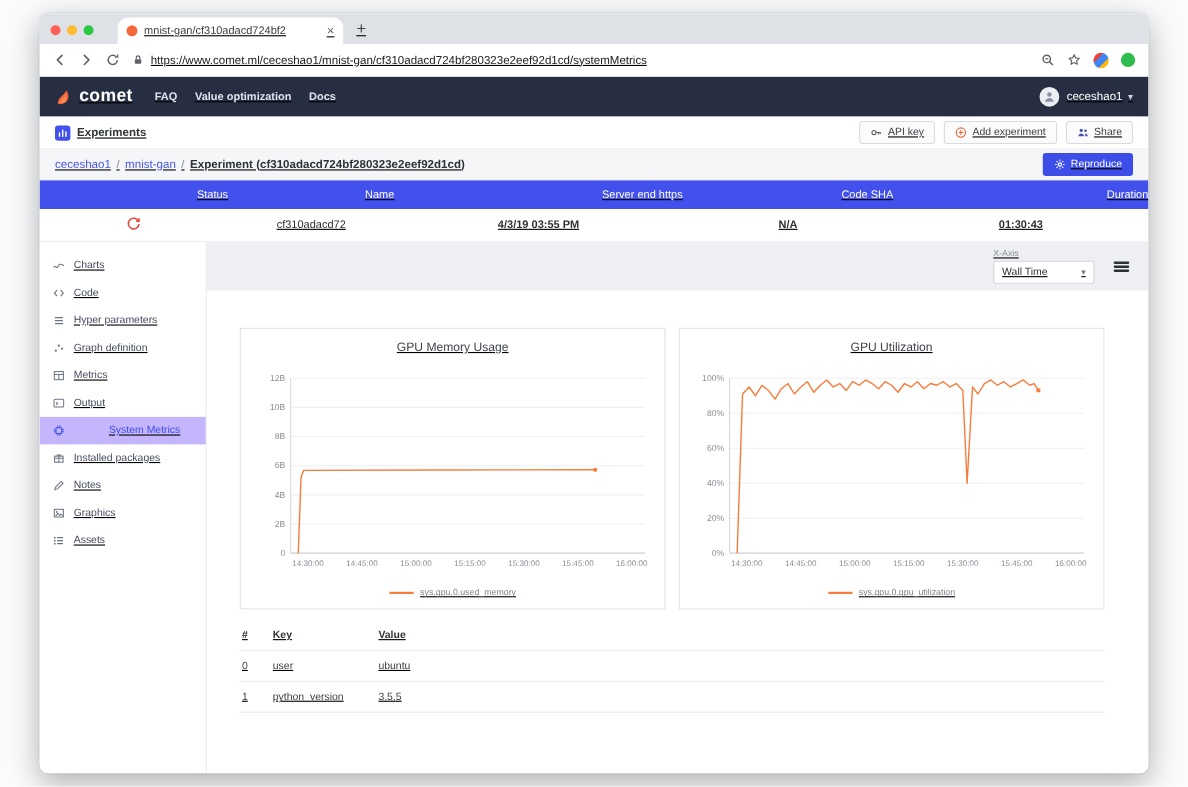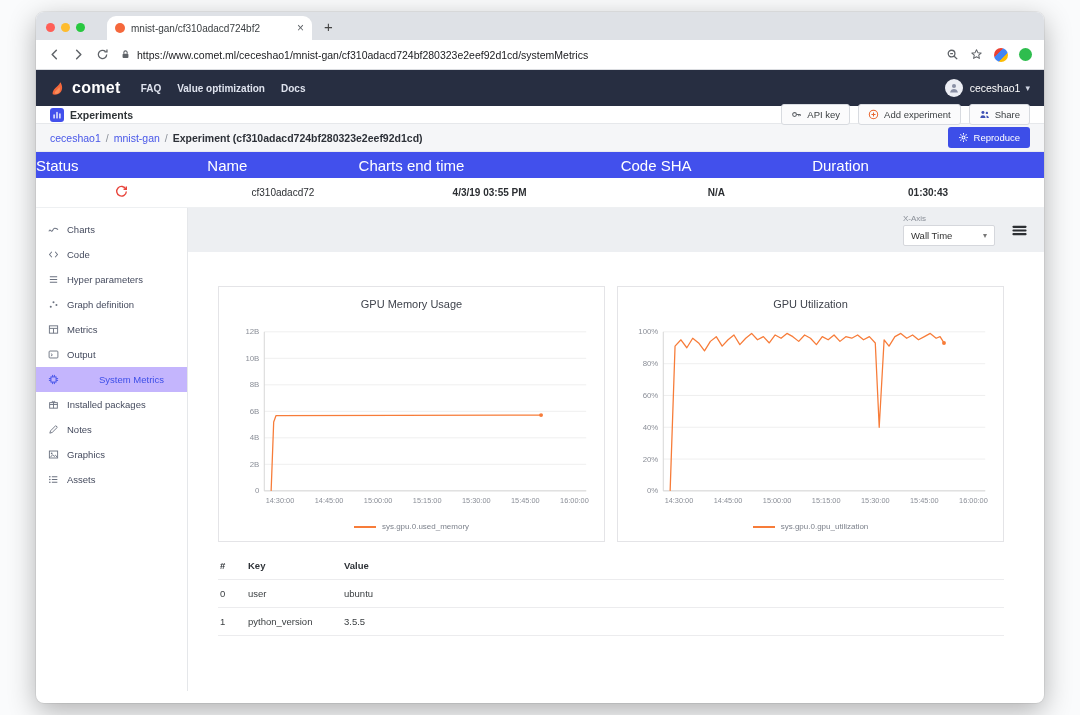--- a/index.html
+++ b/index.html
@@ -1,21 +1,21 @@
 <!DOCTYPE html>
 <html><head>
 <meta charset="utf-8">
 <style>
   * { margin:0; padding:0; box-sizing:border-box; }
   html,body { width:1080px; height:715px; overflow:hidden; background:#fafbfc;
               font-family:"Liberation Sans", sans-serif; }
   .stage { position:relative; width:1080px; height:715px; }
   .window { position:absolute; left:36px; top:12px; width:1008px; height:691px;
             background:#fff; border-radius:8px; overflow:hidden;
-            box-shadow:0 8px 28px rgba(0,0,0,.30), 0 0 0 1px rgba(0,0,0,.06); }
+            box-shadow:0 8px 28px rgba(0,0,0,.30), 0 0 0 1px rgba(0,0,0,.06);text-decoration:underline; }
   .spacer { flex:1; }
 
   
   .tabstrip { height:28px; background:#dee1e6; display:flex; align-items:flex-end; padding-left:10px; }
   .traffic { display:flex; gap:6px; align-items:center; margin:0 22px 8px 0; }
   .tl { width:9px; height:9px; border-radius:50%; display:inline-block; }
   .tl.r{background:#ff5f57}.tl.y{background:#febc2e}.tl.g{background:#28c840}
   .tab { width:205px; height:24px; background:#fff; border-radius:9px 9px 0 0;
          display:flex; align-items:center; gap:6px; padding:0 8px; font-size:10px; color:#3c4043; }
   .favicon { width:10px; height:10px; border-radius:50%; background:#f5683c; flex:none; }
@@ -40,21 +40,21 @@
   .brand { color:#fff; font-weight:bold; font-size:16px; margin:0 4px 0 5px; letter-spacing:.3px; }
   .topnav { display:flex; gap:16px; margin-left:16px; }
   .nav-link { color:#dfe3ee; font-size:10px; font-weight:600; }
   .user-avatar { width:18px; height:18px; border-radius:50%; background:#eceef4; color:#8a90a5;
                  display:flex; align-items:center; justify-content:center; margin-right:7px; }
   .user-avatar svg { width:12px; height:12px; }
   .username { color:#fff; font-size:10.5px; margin-right:5px; }
   .caret { color:#cfd4e2; font-size:9px; }
 
   
-  .expbar { height:18px; background:#fff; display:flex; align-items:center; padding:0 14px;
+  .expbar { height:30px; background:#fff; display:flex; align-items:center; padding:0 14px;
             border-bottom:1px solid #e6e8eb; }
   .exp-tab { display:flex; align-items:center; gap:6px; }
   .exp-ic { width:14px; height:14px; border-radius:3px; background:#4250ec; color:#fff;
             display:flex; align-items:center; justify-content:center; }
   .exp-ic svg { width:10px; height:10px; }
   .exp-label { font-size:10.5px; color:#2f3437; font-weight:600; }
   .bar-actions { display:flex; gap:8px; }
   .bar-btn { display:flex; align-items:center; gap:5px; height:21px; padding:0 9px;
              border:1px solid #d8dbe0; border-radius:3px; background:#fbfbfc;
              font-size:9.5px; color:#3c4043; }
@@ -67,21 +67,21 @@
   .crumb-sep { color:#8a8f98; }
   .crumb-current { color:#2d3138; font-weight:bold; }
   .reproduce { display:flex; align-items:center; gap:5px; height:21px; padding:0 10px;
                background:#3d4ee8; color:#fff; border:none; border-radius:3px; font-size:9.5px;
                font-family:inherit; }
   .reproduce .btn-ic { display:flex; } .reproduce .btn-ic svg { width:11px; height:11px; }
 
   
   .exp-head { height:26px; background:#4250ec; display:grid;
               grid-template-columns:17% 15% 26% 19% 23%; align-items:center; }
-  .exp-head .th { color:#fff; font-size:15px; text-align:left; }
+  .exp-head .th { color:#fff; font-size:10px; text-align:right; }
   .exp-row { height:30px; background:#fff; display:grid;
              grid-template-columns:17% 15% 26% 19% 23%; align-items:center;
              border-bottom:1px solid #eef0f2; }
   .exp-row .td { font-size:10px; color:#2c2f33; text-align:center; }
   .exp-row .bold { font-weight:bold; }
   .spin { color:#e8453c; display:inline-flex; } .spin svg { width:13px; height:13px; }
 
   
   .content { display:flex; height:483px; background:#fff; }
   .sidebar { width:152px; flex:none; background:#fff; border-right:1px solid #e5e7ea; padding-top:9px; }
@@ -259,21 +259,21 @@
               <path d="M6 1.2v1.6M6 9.2v1.6M1.2 6h1.6M9.2 6h1.6M2.6 2.6l1.2 1.2M8.2 8.2l1.2 1.2M9.4 2.6 8.2 3.8M3.8 8.2 2.6 9.4" stroke="currentColor" stroke-width="1.1" fill="none"></path>
             </svg>
           </span>
         <span>Reproduce</span>
       </button>
     </div>
 
     <div class="exp-head">
         <div class="th">Status</div>
         <div class="th">Name</div>
-        <div class="th">Charts end time</div>
+        <div class="th">Server end https</div>
         <div class="th">Code SHA</div>
         <div class="th">Duration</div>
       </div>
     <div class="exp-row">
       <div class="td"><span class="spin">
             <svg viewBox="0 0 14 14">
               <path d="M11.7 4.5A5.2 5.2 0 1 0 12.2 7" fill="none" stroke="currentColor" stroke-width="1.5"></path>
               <path d="M12.2 1.5v3h-3" fill="none" stroke="currentColor" stroke-width="1.5"></path>
             </svg>
           </span></div>

